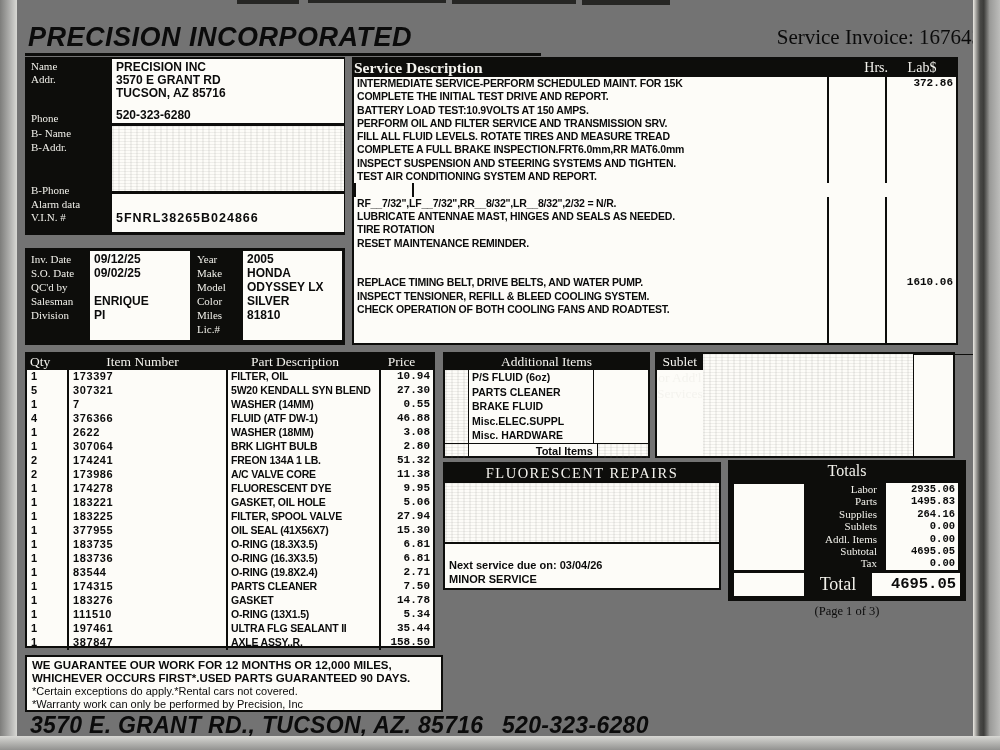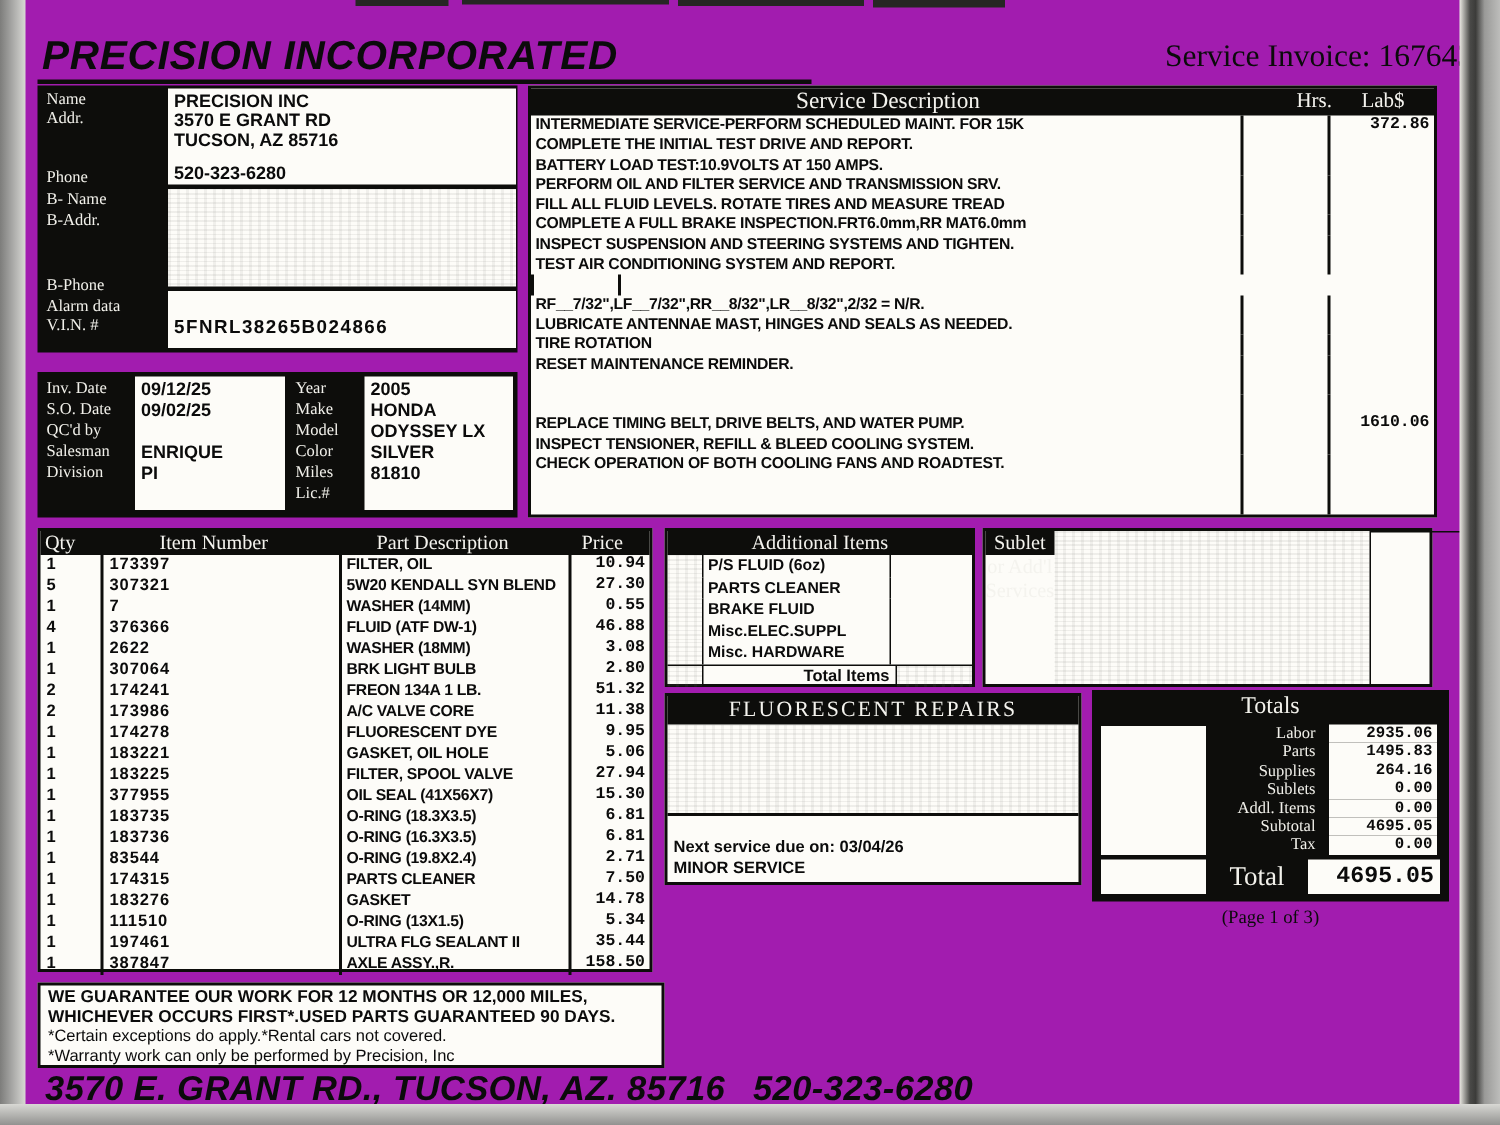--- a/index.html
+++ b/index.html
@@ -1,16 +1,16 @@
 <!DOCTYPE html>
 <html><head>
 <meta charset="utf-8">
 <style>
   html,body{margin:0;padding:0;background:#b2b2b0;}
-  .page{position:relative;width:1000px;height:750px;background:#a21caf;overflow:hidden;
+  .page{position:relative;width:1000px;height:750px;background:#737373;overflow:hidden;
         font-family:"Liberation Sans",sans-serif;color:#0b0b0b;}
   
   .edgeL{position:absolute;left:0;top:0;width:17px;height:750px;
          background:linear-gradient(to right,#7d7d7b,#a9a9a7 50%,#d8d8d4);z-index:5;}
   .edgeR{position:absolute;left:973px;top:0;width:27px;height:750px;
          background:linear-gradient(to right,#eceae4 0%,#4a4a48 26%,#3c3c3a 40%,#9a9a98 62%,#bdbdbb 100%);z-index:5;}
   .edgeB{position:absolute;left:0;top:736px;width:1000px;height:14px;
          background:linear-gradient(to bottom,#d8d8d4,#929290);z-index:6;}
   .art{position:absolute;background:#262624;z-index:4;}
   
@@ -31,21 +31,21 @@
   
   .custbox{position:absolute;left:25px;top:57px;width:320px;height:178px;background:#0d0d0b;}
   
   .vehbox{position:absolute;left:25px;top:248px;width:320px;height:97px;background:#0d0d0b;}
   .vcol{position:absolute;}
   .vrow{height:14px;line-height:14px;}
   .vlab{font-family:"Liberation Serif",serif;color:#f1f0ea;font-size:11px;white-space:nowrap;}
   
   .svc{position:absolute;left:352px;top:57px;width:606px;height:288px;border:2px solid #0d0d0b;box-sizing:border-box;background:#fdfcf8;}
   .svc-head{display:flex;height:18px;line-height:18px;}
-  .svc-head .h-desc{flex:1;text-align:center;font-size:15.5px;}
+  .svc-head .h-desc{flex:1;text-align:left;font-size:15.5px;font-weight:bold;}
   .svc-head .h-hrs{width:58px;text-align:right;font-size:14px;}
   .svc-head .h-lab{width:68px;text-align:center;font-size:14px;}
   .svc-rows{display:flex;flex-direction:column;height:266px;}
   .svc-row{flex:1;display:flex;min-height:0;}
   .svc-row .c-desc{flex:1;padding-left:3px;font-weight:bold;font-size:10.5px;letter-spacing:-0.2px;
                    white-space:nowrap;overflow:hidden;line-height:12.6px;}
   .svc-row .c-hrs{width:56px;border-left:2px solid #0d0d0b;}
   .svc-row .c-lab{width:66px;border-left:2px solid #0d0d0b;text-align:right;padding-right:3px;
                   font-size:11px;line-height:12.6px;}
   

